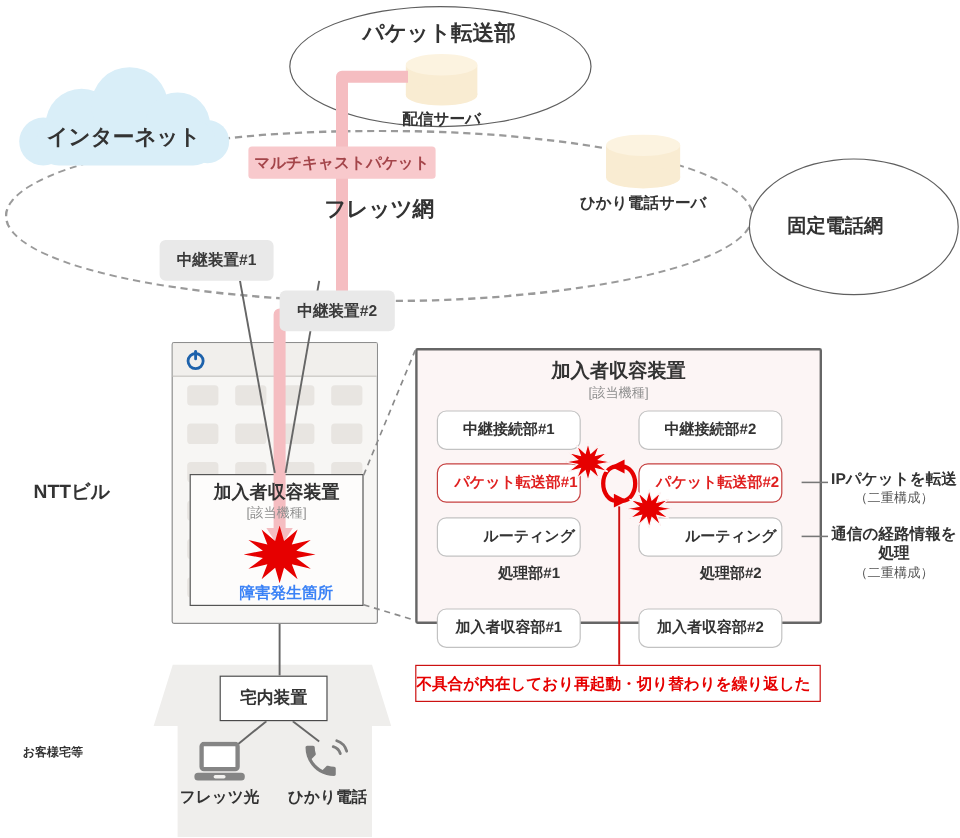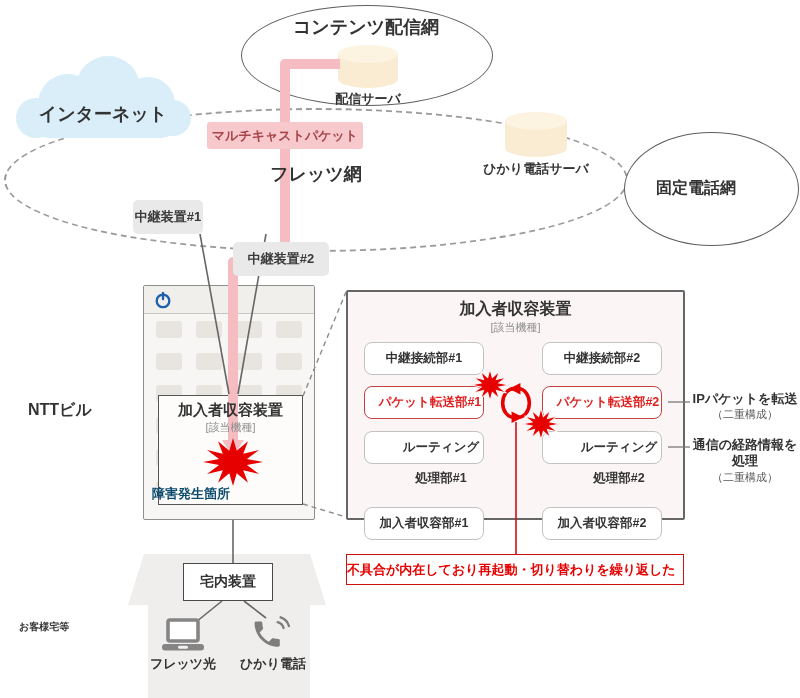--- a/index.html
+++ b/index.html
@@ -30,30 +30,30 @@
                border-bottom:1px solid #c9c6c2;box-sizing:border-box;}
   #rack-slots{position:absolute;left:12px;top:35px;display:grid;
               grid-template-columns:repeat(4,26px);grid-auto-rows:17px;gap:15px 14px;}
   .slot{background:#e8e5e1;border-radius:3px;}
   
   #sub-box{position:absolute;left:158px;top:395px;width:145px;height:110px;background:#fdfcfb;
            border:1.5px solid #555;box-sizing:border-box;z-index:2;}
   #sub-text{position:absolute;left:158px;top:395px;width:145px;z-index:4;text-align:center;pointer-events:none;}
   #sub-title{font-size:15px;font-weight:bold;margin-top:6px;}
   .model-note{font-size:11px;color:#8f8f8f;}
-  #sub-failure{position:absolute;left:152px;top:485px;width:145px;z-index:4;
-               font-size:13px;font-weight:bold;color:#0c4a6e;}
+  #sub-failure{position:absolute;left:166px;top:485px;width:145px;text-align:center;z-index:4;
+               font-size:13px;font-weight:bold;color:#3b82f6;}
   
   #detail{position:absolute;left:346px;top:290px;width:339px;height:230px;background:#fcf5f5;
           border:2px solid #666;border-radius:2px;z-index:2;box-sizing:border-box;}
   .card{position:absolute;width:120px;height:33px;line-height:31px;background:#fff;
         border:1.2px solid #c2c2c2;border-radius:8px;box-sizing:border-box;
         text-align:center;font-size:12.5px;font-weight:bold;color:#333;}
   .card.red{border:1.5px solid #c64040;color:#e02020;padding-left:12px;}
-  .c1{left:16px;} .c2{left:194px;}
+  .c1{left:16px;} .c2{left:184px;}
   .r1{top:50px;} .r2{top:94px;} .r3{top:139px;padding-left:34px;} .r4{top:184px;margin-top:31px;}
   
   .annot{position:absolute;width:116px;text-align:center;z-index:4;}
   .annot .a1{font-size:13px;font-weight:bold;color:#333;line-height:1.25;}
   .annot .a2{font-size:11px;color:#555;}
   
   #note-box{position:absolute;left:346px;top:554px;width:338px;height:31px;line-height:29px;
             border:1.5px solid #cc1111;background:#fff;box-sizing:border-box;z-index:4;
             font-size:13px;font-weight:bold;color:#e60000;}
   
@@ -65,21 +65,21 @@
   svg{display:block;}
 </style>
 </head>
 <body>
 
 <div id="stage">
 
   <div class="ellipse dashed-ell" style="left:4px;top:108px;width:620px;height:140px;"></div>
 
   <div class="ellipse solid-ell" style="left:241px;top:5px;width:250px;height:99px;"></div>
-  <div class="abs ctr lbl-lg z4" style="left:241px;top:15px;width:250px;">コンテンツ配信網</div>
+  <div class="abs ctr lbl-lg z4" style="left:241px;top:15px;width:250px;">パケット転送部</div>
 
   <div class="ellipse solid-ell" style="left:624px;top:132px;width:173px;height:112px;"></div>
   <div class="abs ctr lbl-md z4" style="left:624px;top:178px;width:144px;">固定電話網</div>
 
   <svg class="abs z1" style="left:8px;top:52px;" width="190" height="95" viewBox="0 0 190 95">
     <g fill="#d9eef8">
       <circle cx="60" cy="52" r="30"></circle>
         <circle cx="100" cy="36" r="32"></circle>
       <circle cx="140" cy="52" r="27"></circle>
         <circle cx="165" cy="66" r="18"></circle>
@@ -100,21 +100,21 @@
     <rect x="0" y="9" width="62" height="27" fill="#f9ecd2"></rect>
     <ellipse cx="31" cy="36" rx="31" ry="9" fill="#f9ecd2"></ellipse>
     <ellipse cx="31" cy="9" rx="31" ry="9" fill="#fcf3e0"></ellipse>
   </svg>
   <div class="abs ctr lbl-sm z4" style="left:480px;top:160px;width:112px;">ひかり電話サーバ</div>
 
   <div id="multicast">マルチキャストパケット</div>
 
   <div class="abs ctr lbl-lg z4" style="left:261px;top:162px;width:110px;">フレッツ網</div>
 
-  <div class="gray-box" style="left:133px;top:200px;width:70px;height:34px;line-height:34px;">中継装置#1</div>
+  <div class="gray-box" style="left:133px;top:200px;width:95px;height:34px;line-height:34px;">中継装置#1</div>
   <div class="gray-box" style="left:233px;top:200px;width:96px;height:34px;line-height:34px;margin-top:42px;">中継装置#2</div>
 
   <div id="rack">
     <div id="rack-header">
       <svg style="position:absolute;left:10px;top:5px;" width="18" height="18" viewBox="0 0 20 20">
         <circle cx="10" cy="11" r="7" fill="none" stroke="#1e62ab" stroke-width="2.6"></circle>
         <line x1="10" y1="2" x2="10" y2="9" stroke="#1e62ab" stroke-width="2.6" stroke-linecap="round"></line>
       </svg>
     </div>
     <div id="rack-slots">

